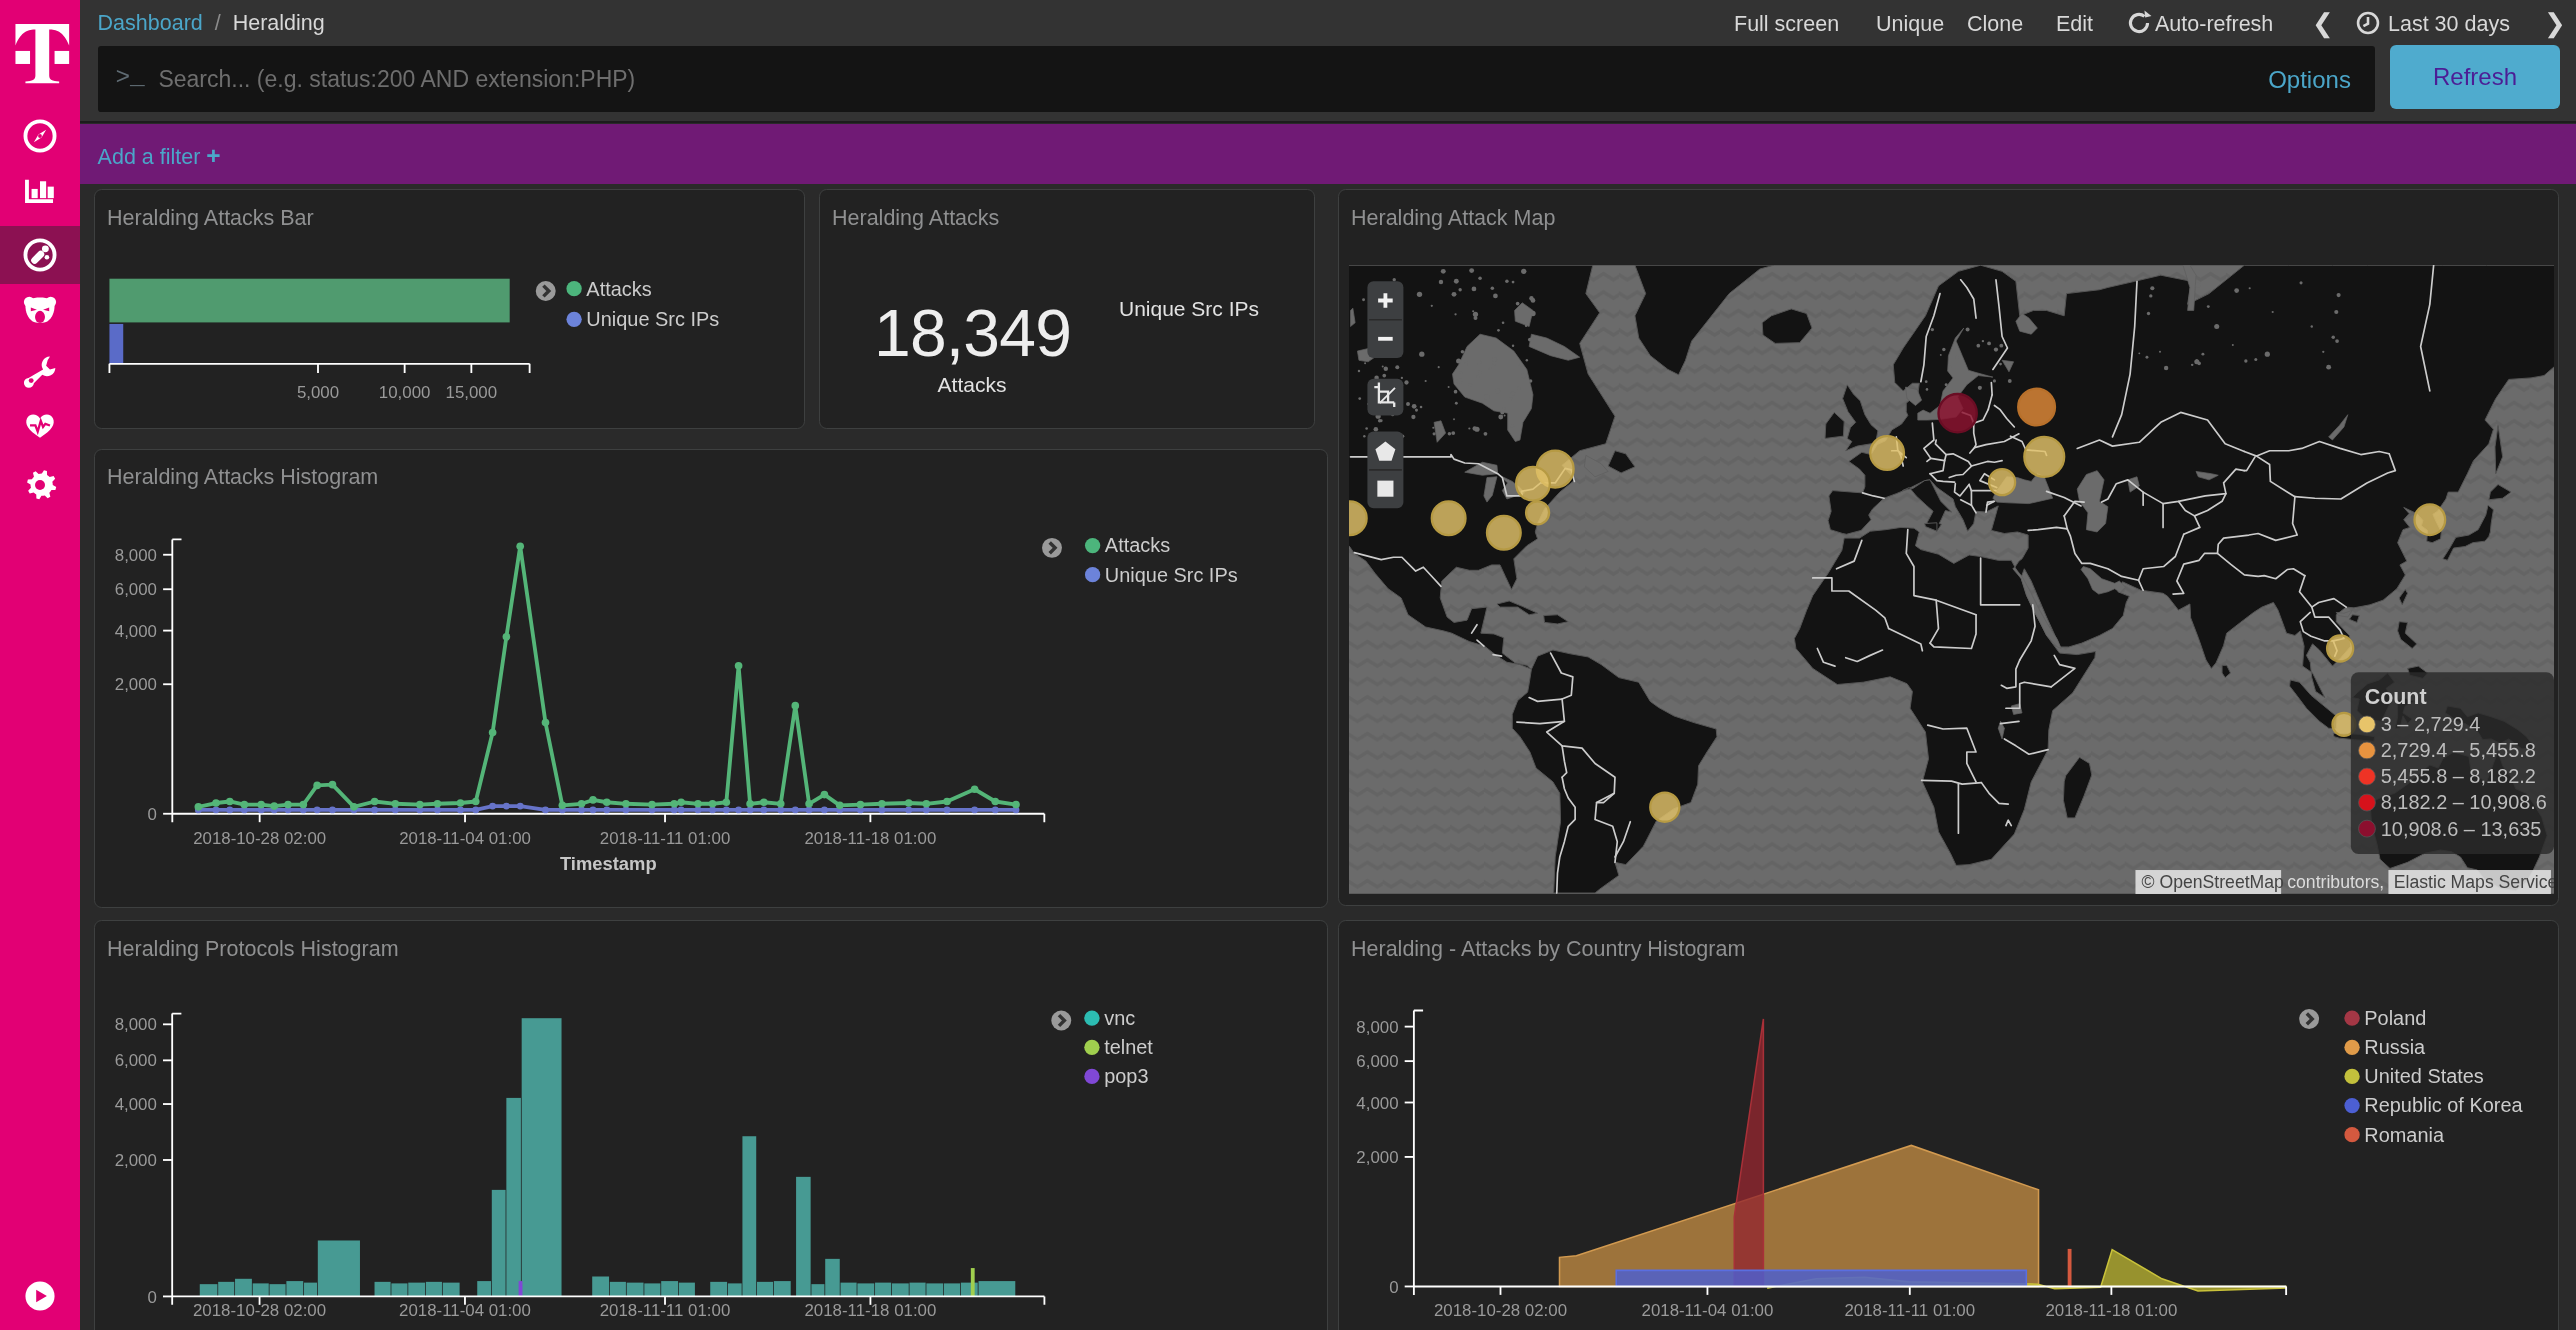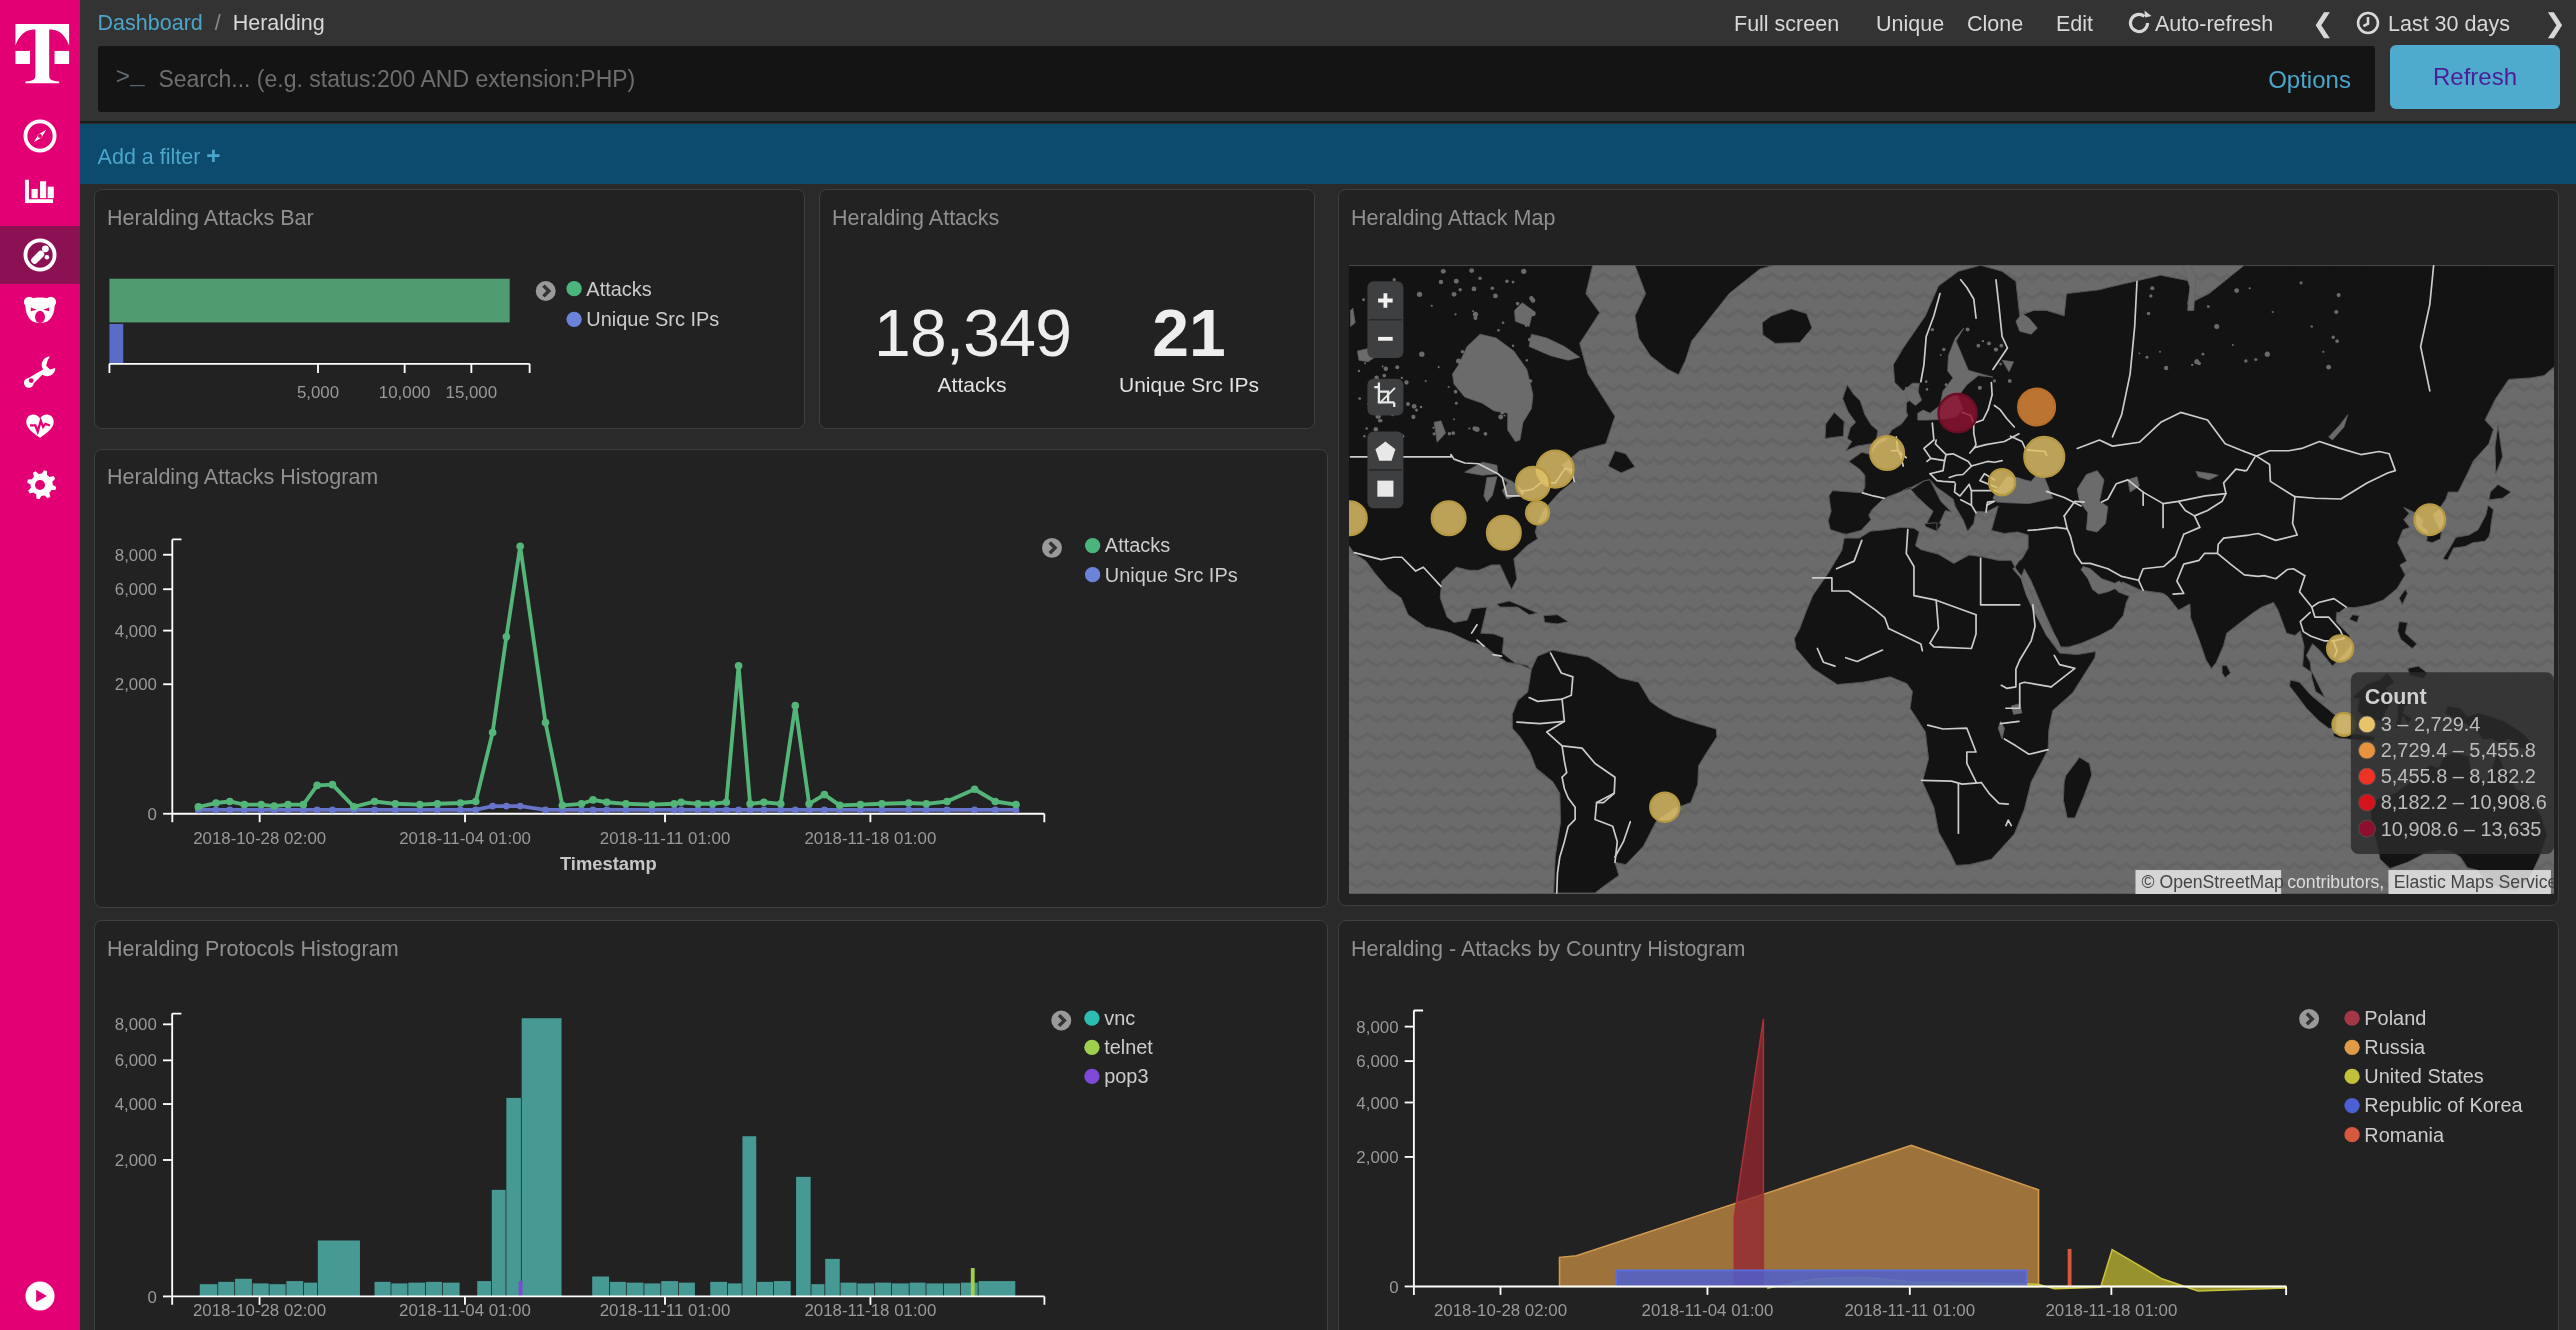--- a/index.html
+++ b/index.html
@@ -1,20 +1,20 @@
 <!DOCTYPE html>
 <html style="font-size:12.3px"><head><meta charset="utf-8"><style>
 *{margin:0;padding:0;box-sizing:border-box}
 html,body{width:2576px;height:1331px;overflow:hidden;background:#2a2a2a;
   font-family:"Liberation Sans",sans-serif;-webkit-font-smoothing:antialiased}
 .abs{position:absolute}
 #root{position:relative;width:2416px;height:1331px}
 #sidebar{position:absolute;left:0;top:0;width:80px;height:1331px;background:#e20074;z-index:5}
 #topbar{position:absolute;left:80px;top:0;width:2496px;height:123px;background:#333333}
-#filterbar{position:absolute;left:80px;top:124px;width:2496px;height:60px;background:#0c4a6e}
+#filterbar{position:absolute;left:80px;top:124px;width:2496px;height:60px;background:#701a75}
 #dash{position:absolute;left:80px;top:184px;width:2496px;height:1147px;background:#2a2a2a}
 .panel{position:absolute;background:#222222;border:1.5px solid #3e4040;border-radius:7.7px}
 .ptitle{position:absolute;font-size:21.5px;color:#8f9091}
 .blue{color:#4ba6c9}
 .navlink{color:#d8d8d8;font-size:21.5px}
 </style></head>
 <body>
 <div id="root">
 <div id="sidebar">
 <svg width="80" height="92" style="position:absolute;left:0;top:7.7px" viewBox="0 0 104 120">
@@ -135,21 +135,20 @@
         <text x="642" y="179" fill="#ccc" font-size="26">Unique Src IPs</text>
       </svg>
       <div class="panel" style="left:739px;top:5.4px;width:496px;height:240px"></div>
       <div class="ptitle" style="left:752px;top:22px">Heralding Attacks</div>
       <div class="abs" style="left:739px;top:5.4px;width:496px;height:240px">
 <div class="abs" style="left:55px;top:106px;width:196px;text-align:center">
 <div style="font-size:66px;font-weight:normal;color:#eeeeee;letter-spacing:-0.8px">18,349</div>
 <div style="font-size:21px;color:#e2e2e2;margin-top:1.5px">Attacks</div>
         </div>
 <div class="abs" style="left:272px;top:106px;width:196px;text-align:center">
-<div style="font-size:66px;font-weight:bold;color:#eeeeee">21</div>
 <div style="font-size:21px;color:#e2e2e2;margin-top:1.5px">Unique Src IPs</div>
         </div>
 </div>
       <div class="panel" style="left:1258px;top:5.4px;width:1221px;height:717px"></div>
       <div class="ptitle" style="left:1271px;top:22px">Heralding Attack Map</div>
       <div class="abs" style="left:1269px;top:81px;width:1205px;height:629px;overflow:hidden"><svg width="1205" height="629" style="" viewBox="0 0 1572 820">
           <defs>
             <pattern id="wv" width="44" height="24" patternUnits="userSpaceOnUse">
 <rect width="44" height="24" fill="#6b6b6b"></rect>
 <path d="M-2,11 L11,19 L24,11 L37,19 L50,11" fill="none" stroke="#646464" stroke-width="4.5"></path>

